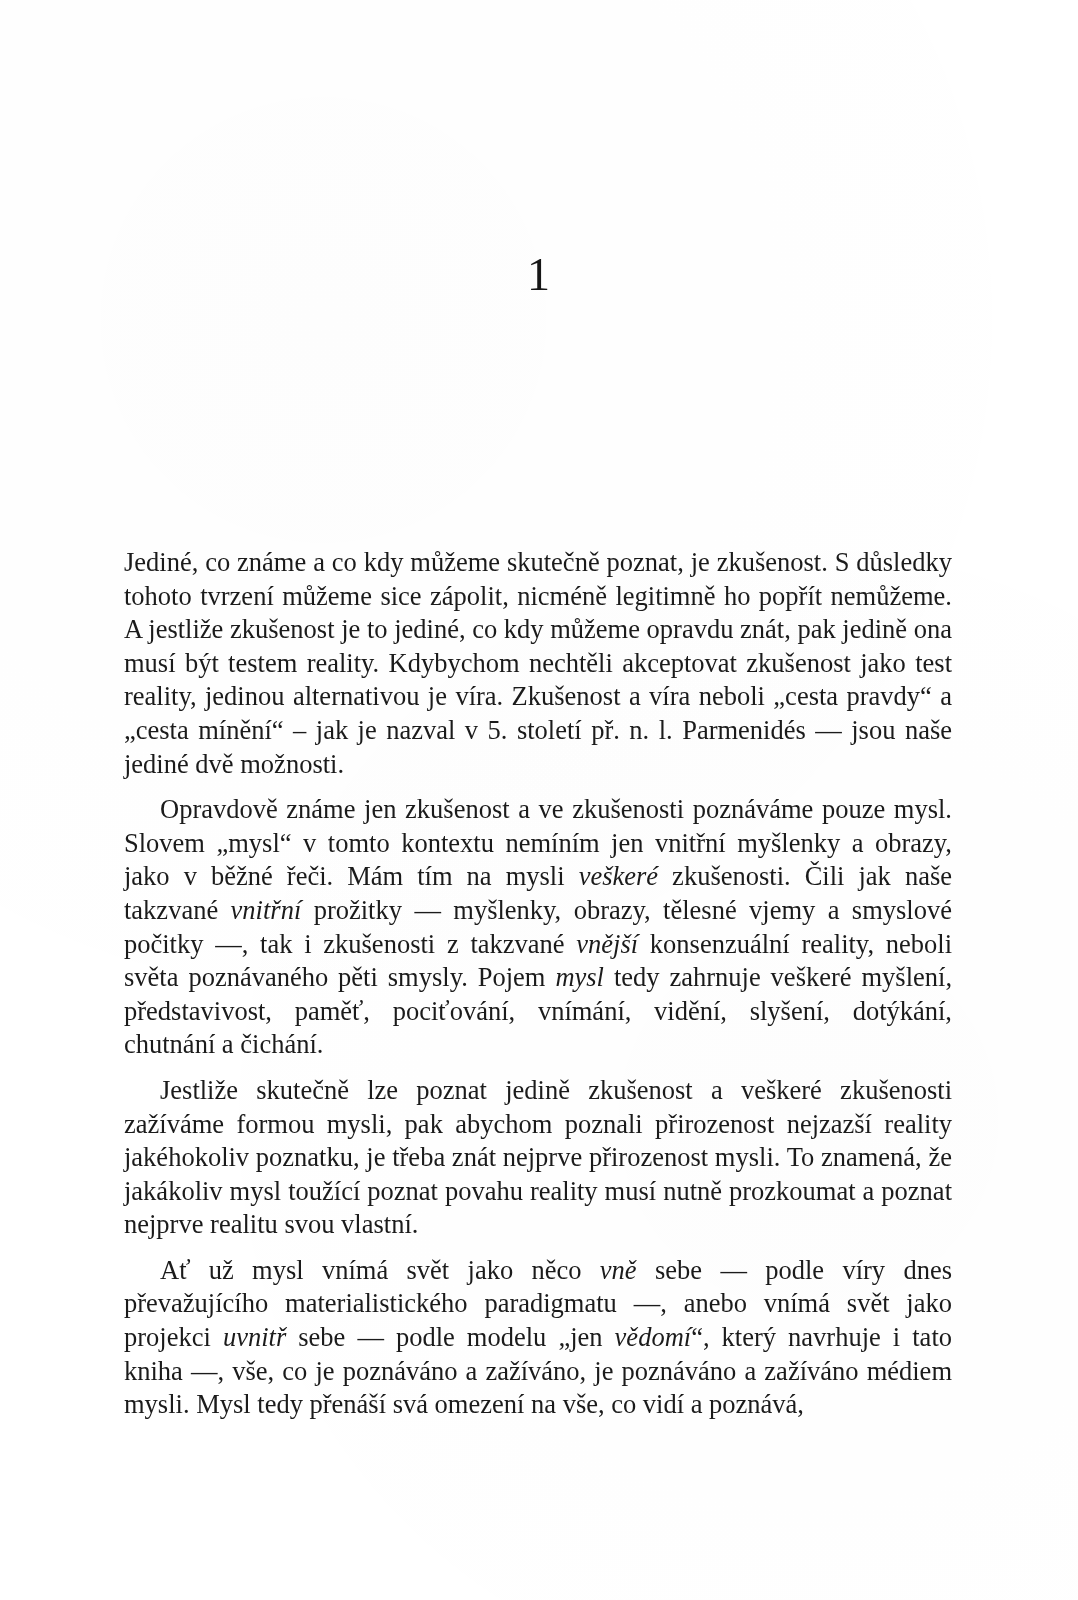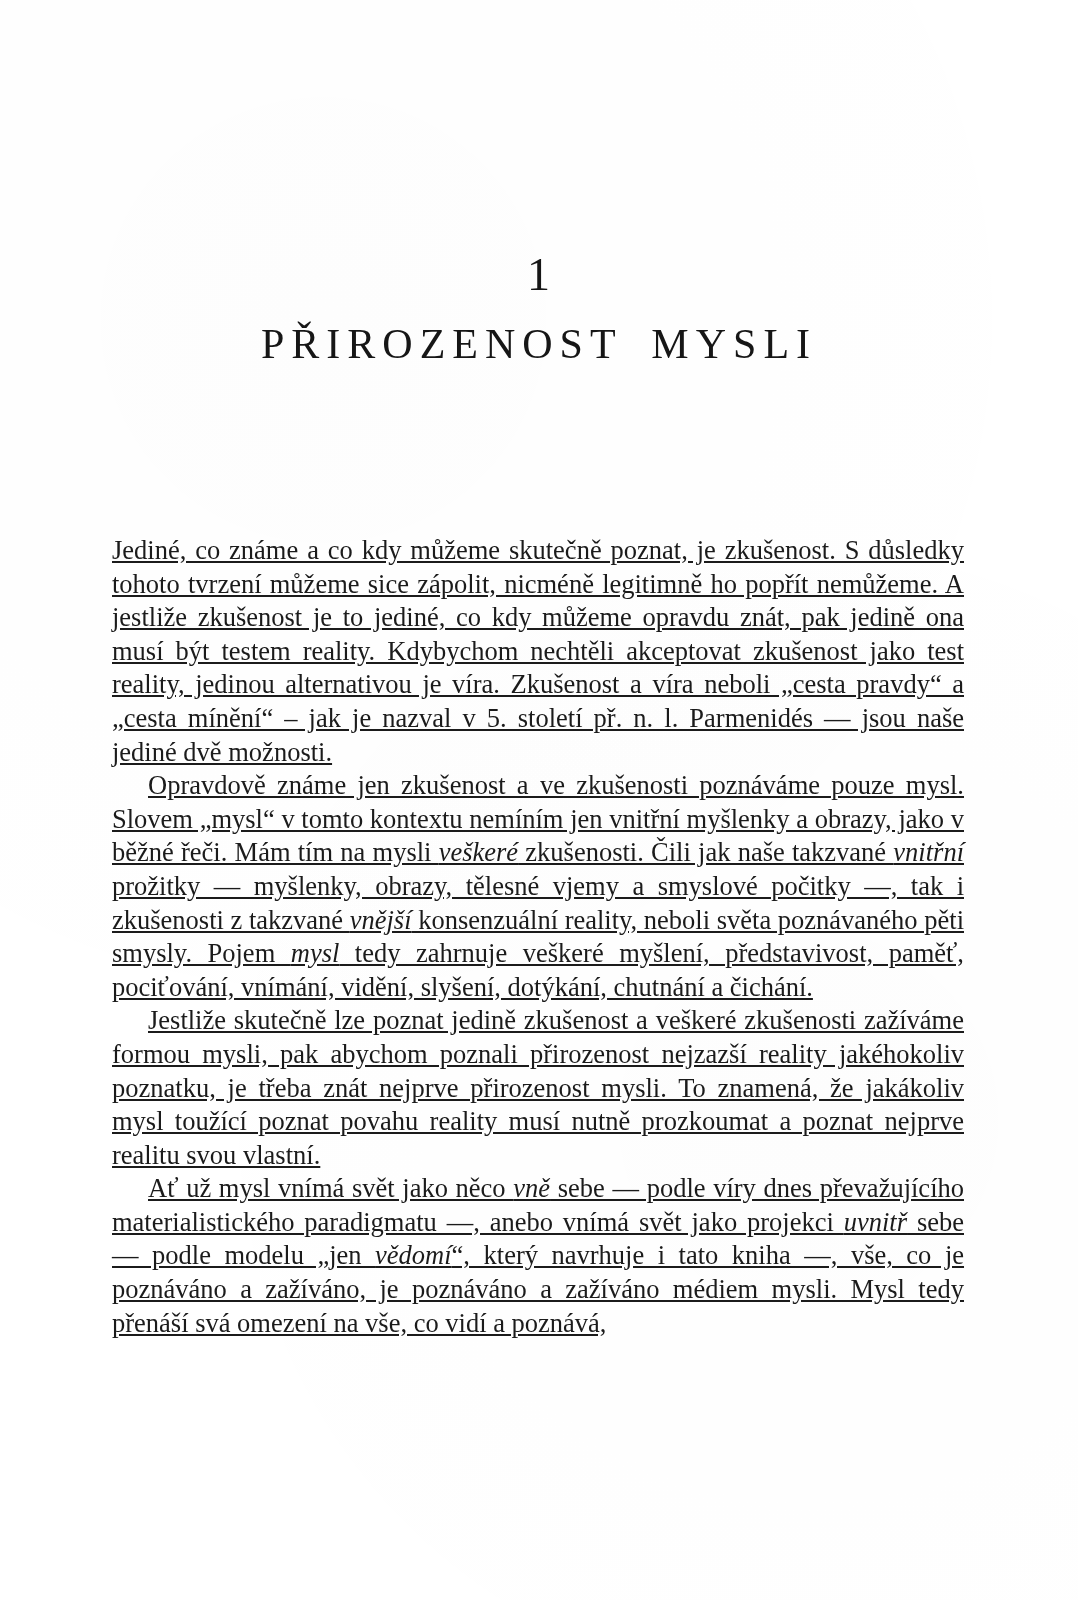--- a/index.html
+++ b/index.html
@@ -54,37 +54,35 @@
     position: absolute;
     top: 534px;
     left: 112px;
     width: 852px;
     font-size: 26.5px;
     line-height: 33.6px;
     text-align: justify;
     color: #1b1b1b;
   }
   .text-block p {
-    margin: 0;
+    margin: 12px;
     padding: 0;
     text-indent: 0;
-    text-decoration: underline;
   }
   .text-block p.indent {
     text-indent: 36px;
   }
   .text-block em {
     font-style: italic;
   }
 </style>
 </head>
 <body style="background: rgb(255, 255, 255); color: rgb(27, 27, 27);">
 
 <div class="page">
   <div class="chapter-number">1</div>
-  <h1 class="chapter-title">PŘIROZENOST MYSLI</h1>
   <div class="text-block" id="text-block">
       <p><span>Jediné, co známe a co kdy můžeme skutečně poznat, je zkušenost. S důsledky tohoto tvrzení můžeme sice zápolit, nicméně legitimně ho popřít nemůžeme. A jestliže zkušenost je to jediné, co kdy můžeme opravdu znát, pak jedině ona musí být testem reality. Kdybychom nechtěli akceptovat zkušenost jako test reality, jedinou alternativou je víra. Zkušenost a víra neboli „cesta pravdy“ a „cesta mínění“ – jak je nazval v 5. století př. n. l. Parmenidés — jsou naše jediné dvě možnosti.</span></p>
       <p class="indent"><span>Opravdově známe jen zkušenost a ve zkušenosti poznáváme pouze mysl. Slovem „mysl“ v tomto kontextu nemíním jen vnitřní myšlenky a obrazy, jako v běžné řeči. Mám tím na mysli </span><em>veškeré</em><span> zkušenosti. Čili jak naše takzvané </span><em>vnitřní</em><span> prožitky — myšlenky, obrazy, tělesné vjemy a smyslové počitky —, tak i zkušenosti z takzvané </span><em>vnější</em><span> konsenzuální reality, neboli světa poznávaného pěti smysly. Pojem </span><em>mysl</em><span> tedy zahrnuje veškeré myšlení, představivost, paměť, pociťování, vnímání, vidění, slyšení, dotýkání, chutnání a čichání.</span></p>
       <p class="indent"><span>Jestliže skutečně lze poznat jedině zkušenost a veškeré zkušenosti zažíváme formou mysli, pak abychom poznali přirozenost nejzazší reality jakéhokoliv poznatku, je třeba znát nejprve přirozenost mysli. To znamená, že jakákoliv mysl toužící poznat povahu reality musí nutně prozkoumat a poznat nejprve realitu svou vlastní.</span></p>
       <p class="indent"><span>Ať už mysl vnímá svět jako něco </span><em>vně</em><span> sebe — podle víry dnes převažujícího materialistického paradigmatu —, anebo vnímá svět jako projekci </span><em>uvnitř</em><span> sebe — podle modelu „jen </span><em>vědomí</em><span>“, který navrhuje i tato kniha —, vše, co je poznáváno a zažíváno, je poznáváno a zažíváno médiem mysli. Mysl tedy přenáší svá omezení na vše, co vidí a poznává,</span></p>
     </div>
 </div>
 
 </body></html>

